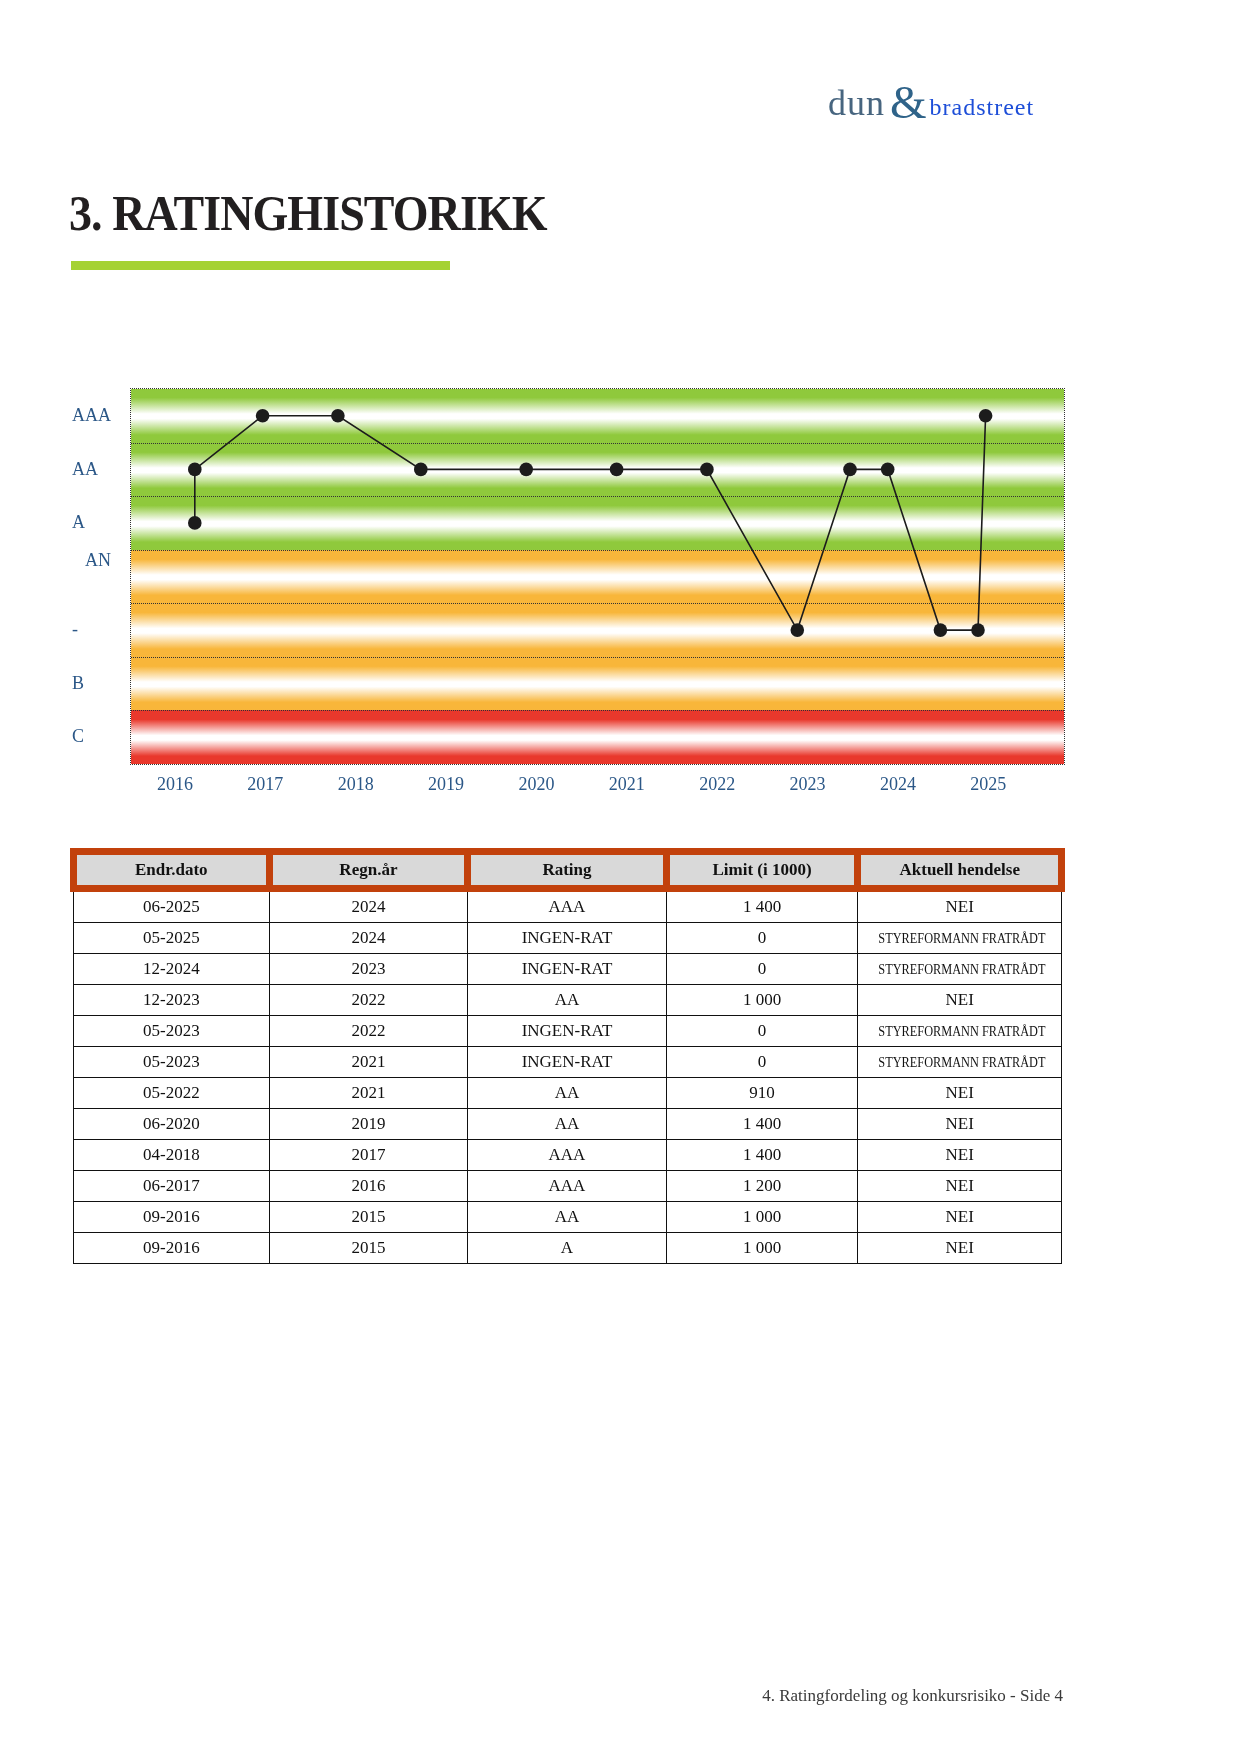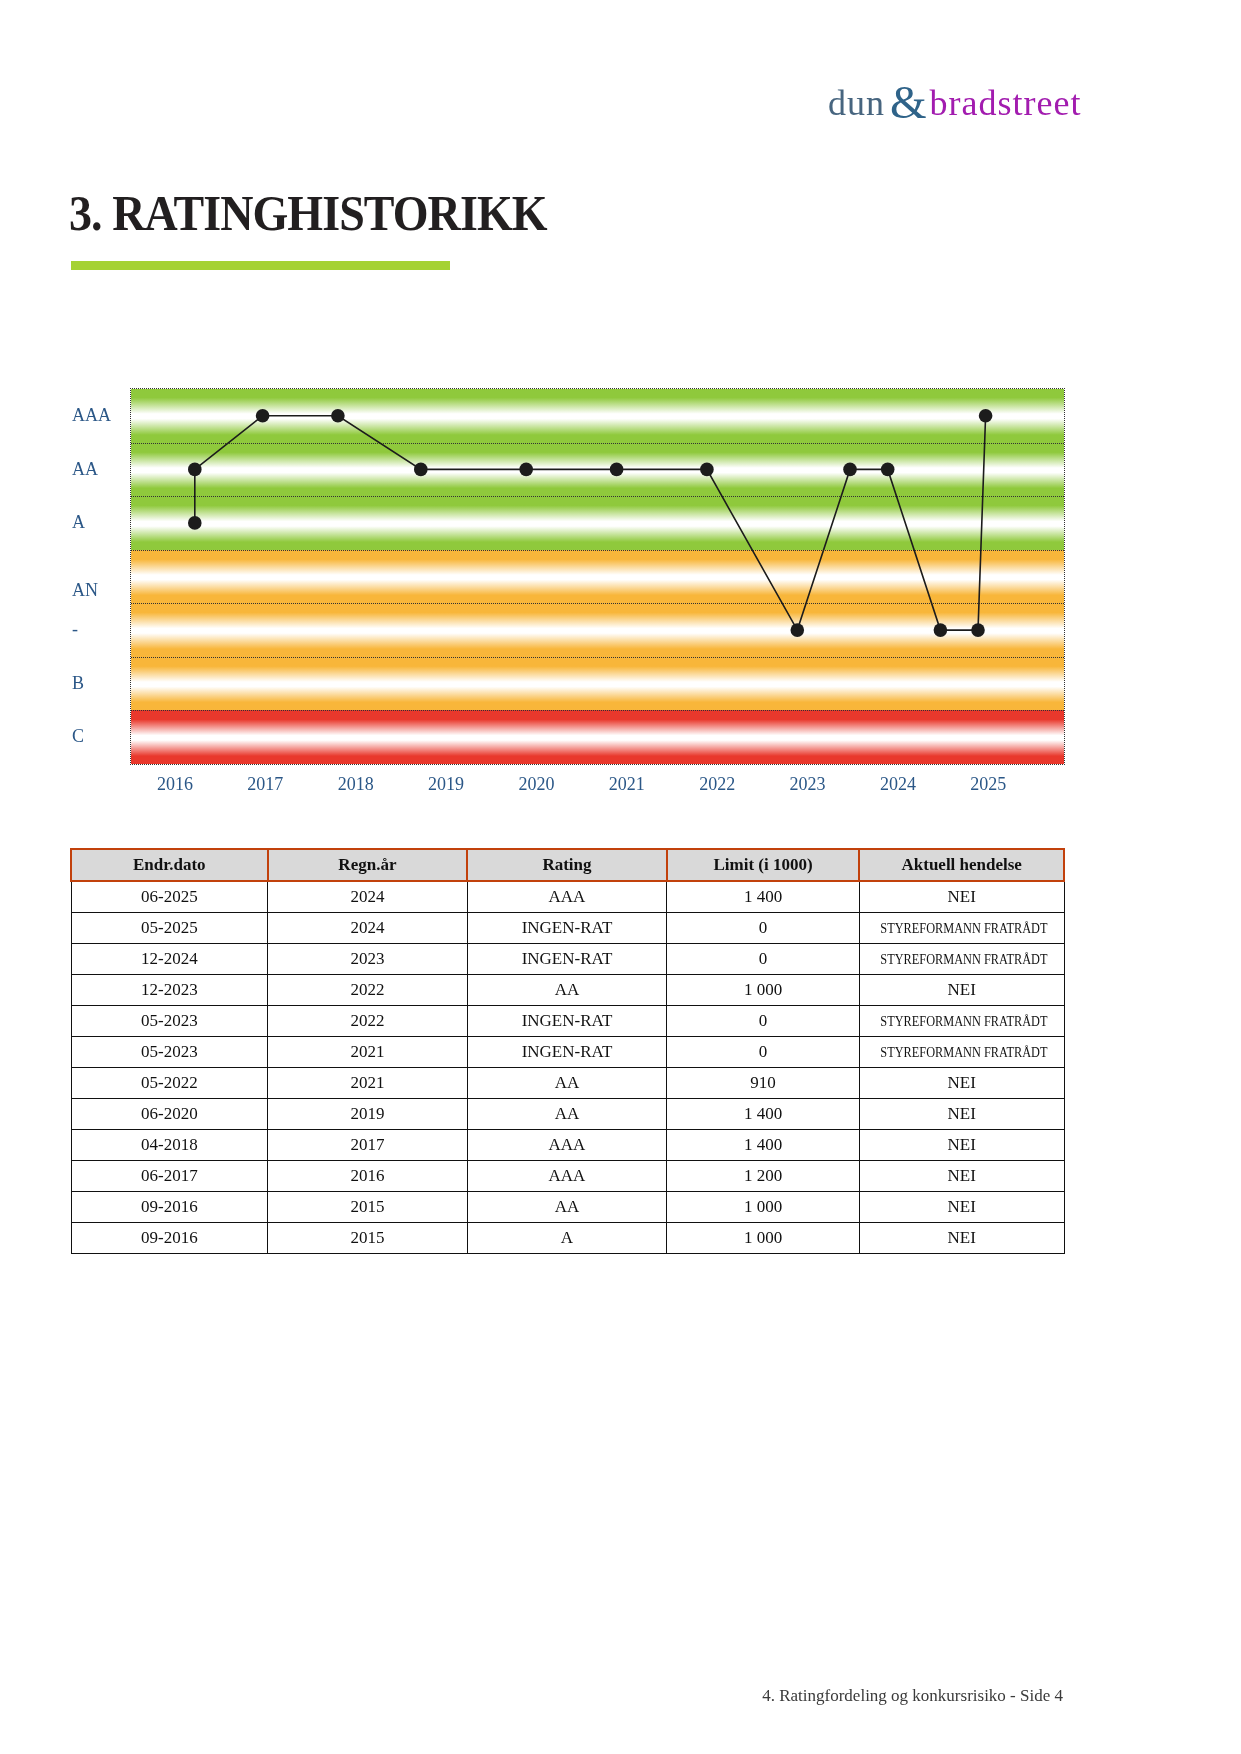--- a/index.html
+++ b/index.html
@@ -11,21 +11,21 @@
     overflow:hidden;
   }
 
   
   .logo{
     position:absolute;left:828px;top:72px;height:50px;
     display:flex;align-items:baseline;white-space:nowrap;
   }
   .logo .w1{font-size:36px;color:#47657f;letter-spacing:1px;}
   .logo .amp{font-size:47px;color:#2f6389;margin:0 3px 0 5px;position:relative;top:3px;font-weight:400;}
-  .logo .w2{font-size:36px;color:#a21caf;letter-spacing:1px;}
+  .logo .w2{font-size:24px;color:#1d4ed8;letter-spacing:1px;}
 
   
   .title{
     position:absolute;left:69px;top:184px;
     font-size:50px;font-weight:bold;color:#221f20;
     letter-spacing:-1px;white-space:nowrap;
     transform:scaleX(0.92);transform-origin:left center;
   }
   .title-bar{
     position:absolute;left:71px;top:261px;width:379px;height:9px;
@@ -52,21 +52,21 @@
   .plot-svg{position:absolute;left:0;top:0;width:100%;height:100%;overflow:visible;}
 
   
   table.rating{
     position:absolute;left:70px;top:848px;width:995px;
     border-collapse:collapse;table-layout:fixed;
     font-size:17px;color:#111;
   }
   table.rating th{
     background:#d9d9d9;font-weight:bold;color:#111;
-    border:2px solid #c2410c;height:30px;padding:0 2px;text-align:center;
+    border:7px solid #c2410c;height:30px;padding:0 2px;text-align:center;
   }
   table.rating td{
     border:1px solid #111;height:30px;padding:0 2px;text-align:center;
     background:#ffffff;white-space:nowrap;overflow:hidden;
   }
   .condensed{
     display:inline-block;font-size:15px;
     transform:scaleX(0.82);transform-origin:center;
     white-space:nowrap;
   }
@@ -117,21 +117,21 @@
           <circle cx="756.7" cy="80.4" r="6.8" fill="#1c1c1c"></circle>
           <circle cx="809.4" cy="241.1" r="6.8" fill="#1c1c1c"></circle>
           <circle cx="847.0" cy="241.1" r="6.8" fill="#1c1c1c"></circle>
           <circle cx="854.6" cy="26.8" r="6.8" fill="#1c1c1c"></circle>
         </svg>
     </div>
     <div id="ylabels">
         <div class="ylab" style="top: 388px;">AAA</div>
         <div class="ylab" style="top: 441.571px;">AA</div>
         <div class="ylab" style="top: 495.143px;">A</div>
-        <div class="ylab" style="top: 563px;">AN</div>
+        <div class="ylab" style="top: 533px; text-align: center;">AN</div>
         <div class="ylab" style="top: 602.286px;">-</div>
         <div class="ylab" style="top: 655.857px;">B</div>
         <div class="ylab" style="top: 709.429px;">C</div>
       </div>
     <div id="xlabels">
         <div class="xlab" style="left: 130px;">2016</div>
         <div class="xlab" style="left: 220.37px;">2017</div>
         <div class="xlab" style="left: 310.74px;">2018</div>
         <div class="xlab" style="left: 401.11px;">2019</div>
         <div class="xlab" style="left: 491.48px;">2020</div>

